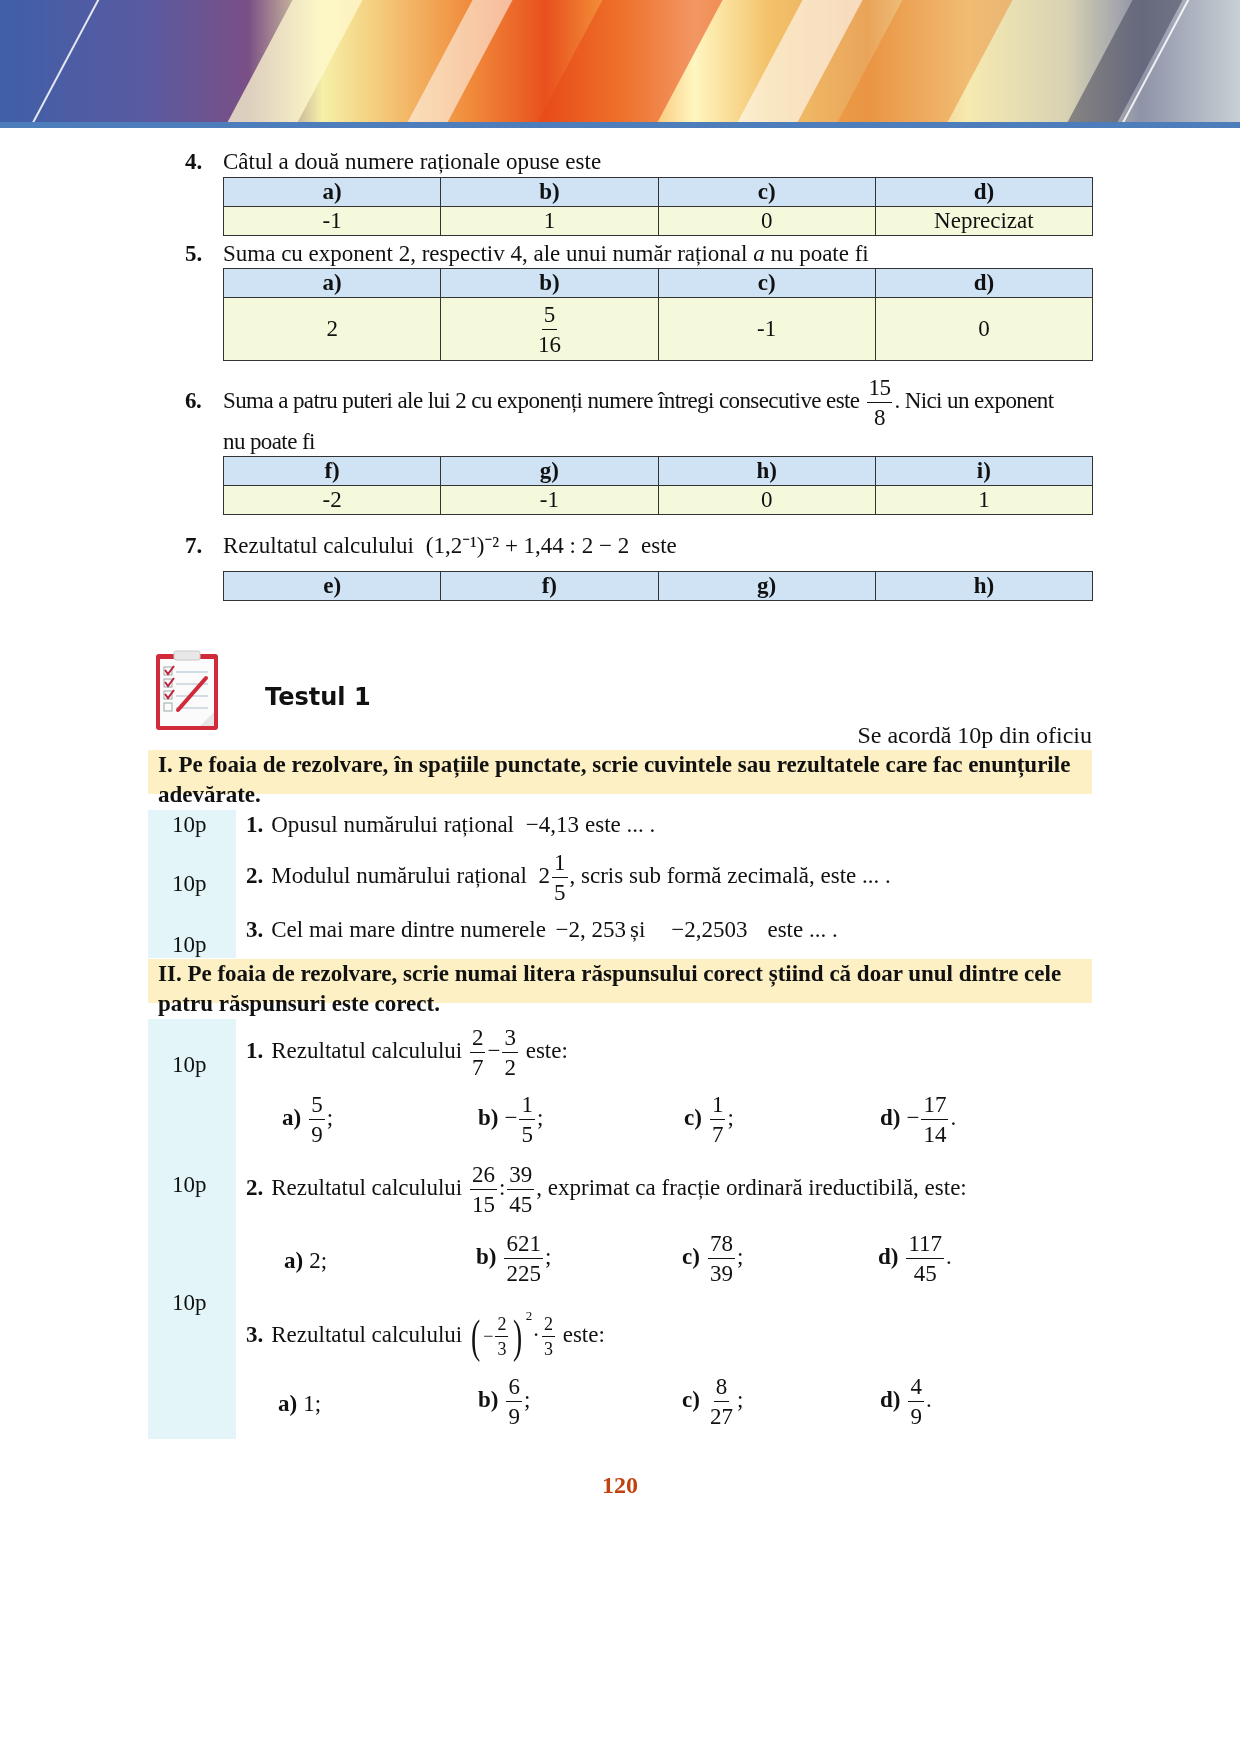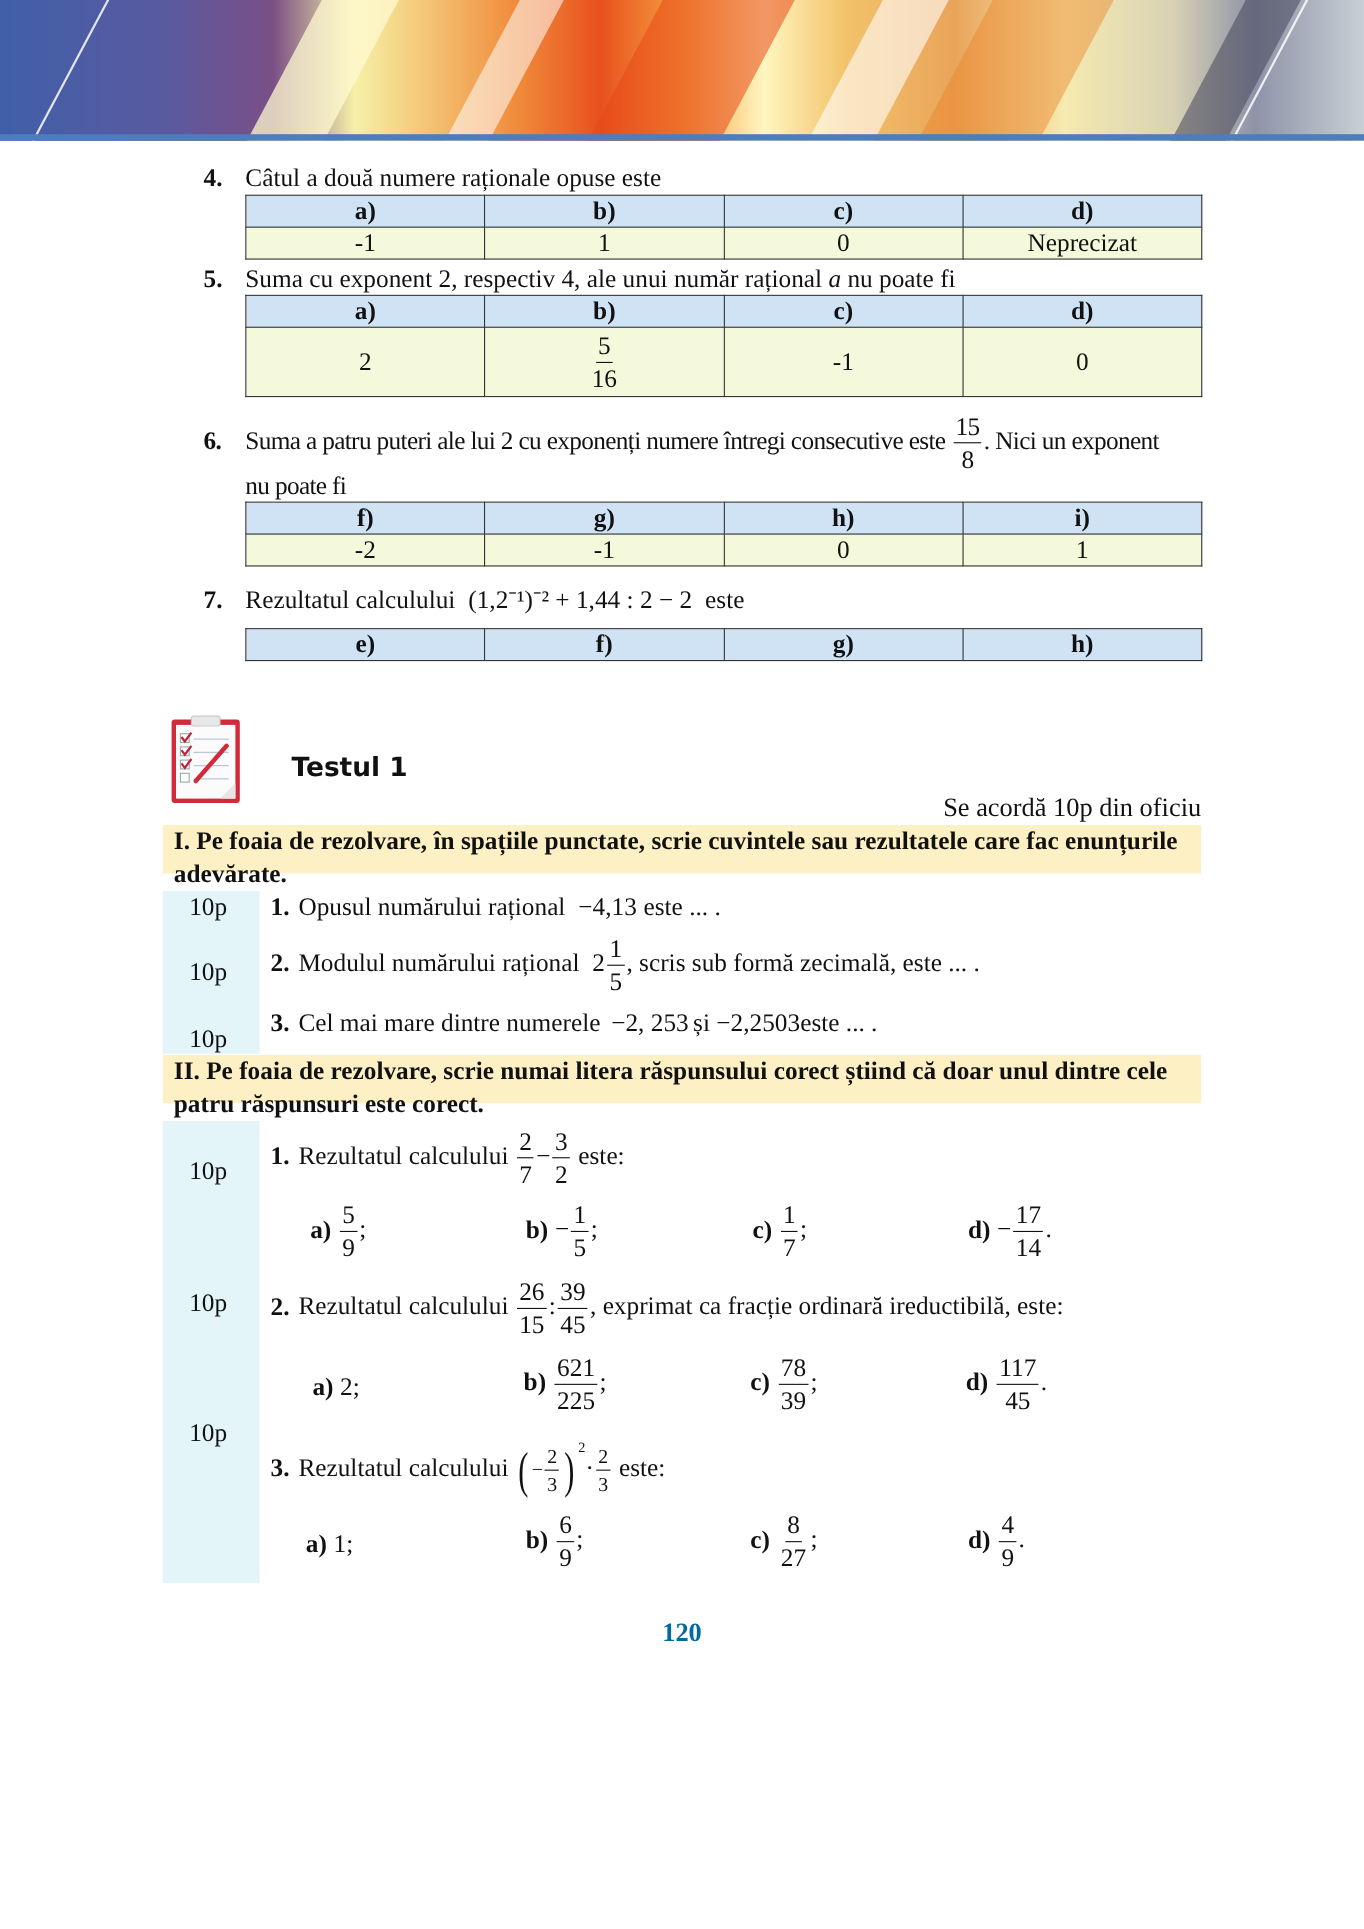--- a/index.html
+++ b/index.html
@@ -31,21 +31,21 @@
   .oficiu { position:absolute; right:148px; top:722px; font-size:24px; }
 
   .secbar { position:absolute; left:148px; width:944px; background:#fdf0c4; font-weight:bold; font-size:23px; line-height:30px; padding:0 10px; box-sizing:border-box; }
   .pcol { position:absolute; left:148px; width:88px; background:#e3f5f8; }
   .pts { position:absolute; left:172px; font-size:23px; }
   .item { position:absolute; left:246px; font-size:23px; white-space:nowrap; }
   .item b { margin-right:8px; }
   .ans { position:absolute; font-size:23px; white-space:nowrap; }
   .ans b { margin-right:6px; }
   .paren { font-size:46px; font-weight:normal; vertical-align:middle; line-height:1; transform:scaleX(.6); display:inline-block; }
-  .pagenum { position:absolute; left:0; width:1240px; top:1472px; text-align:center; color:#0369a1; font-weight:bold; font-size:24px; }
+  .pagenum { position:absolute; left:0; width:1240px; top:1472px; text-align:center; color:#c2410c; font-weight:bold; font-size:24px; }
 </style>
 </head>
 <body>
 
 <div class="banner">
   <div class="stripe" style="left:250px;width:70px;background:rgba(255,250,210,.75);"></div>
   <div class="stripe" style="left:430px;width:40px;background:rgba(255,255,255,.55);"></div>
   <div class="stripe" style="left:560px;width:120px;background:rgba(232,72,24,.55);"></div>
   <div class="stripe" style="left:760px;width:60px;background:rgba(255,255,255,.6);"></div>
   <div class="stripe" style="left:860px;width:110px;background:rgba(236,130,40,.45);"></div>
@@ -183,21 +183,21 @@
   <span style="margin-left:6px;">2</span><span class="frac">
       <span class="n">1</span>
       <span class="d">5</span>
     </span><span>, scris sub formă zecimală, este ... .</span>
 </div>
 
 <div class="pts" style="top:932px;">10p</div>
 <div class="item" style="top:917px;">
   <b>3.</b><span>Cel mai mare dintre numerele</span>
   <span style="margin:17px 4px;">−2, 253</span><span>și</span>
-  <span style="margin:0 0;">−2,2503</span><span>este ... .</span>
+  <span style="margin:0 20px;">−2,2503</span><span>este ... .</span>
 </div>
 
 <div class="secbar" style="top:959px;height:44px;">II.  Pe foaia de rezolvare, scrie numai litera răspunsului corect știind că doar unul dintre cele patru răspunsuri este corect.</div>
 <div class="pcol" style="top:1019px;height:420px;"></div>
 
 <div class="pts" style="top:1052px;">10p</div>
 <div class="item" style="top:1026px;">
   <b>1.</b><span>Rezultatul calculului</span>
   <span class="frac">
       <span class="n">2</span>

